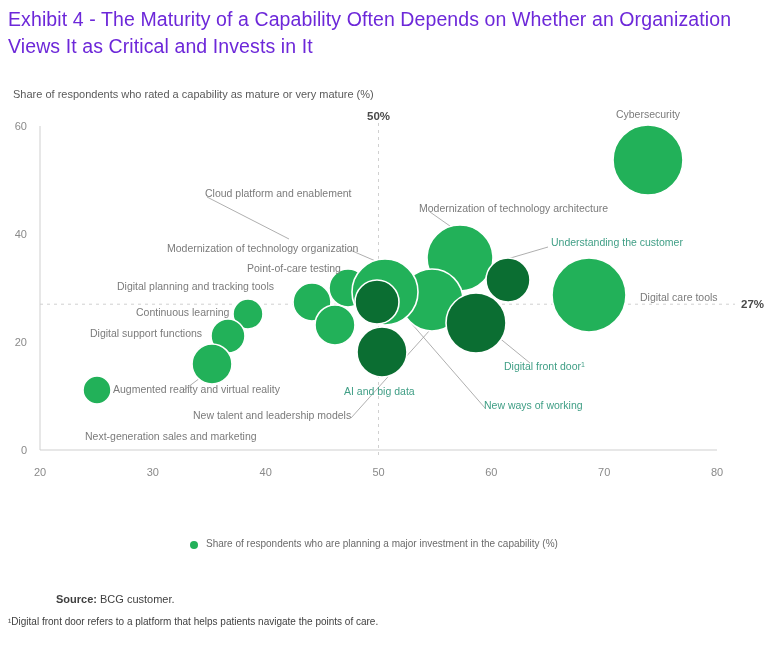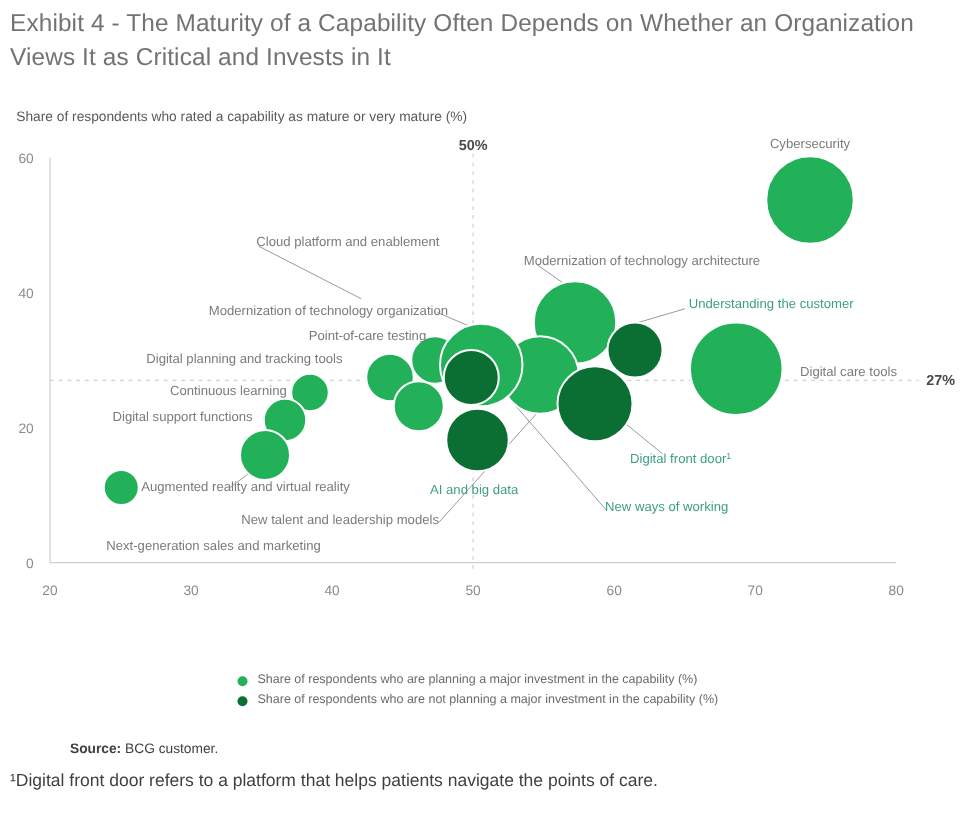--- a/index.html
+++ b/index.html
@@ -3,36 +3,36 @@
 <meta charset="utf-8">
 <style>
   html,body{margin:0;padding:0;}
   body{
     width:768px;height:660px;background:#ffffff;
     font-family:"Liberation Sans", sans-serif;
     color:#4a4a4a;overflow:hidden;position:relative;
   }
   #title{
     position:absolute;left:8px;top:6px;width:740px;
-    font-size:19.5px;line-height:27px;color:#737373;font-weight:400;
+    font-size:19.5px;line-height:27px;color:#6d28d9;font-weight:400;
     letter-spacing:.1px;
   }
   #ylabel{
     position:absolute;left:13px;top:88px;font-size:11px;color:#5a5a5a;
   }
   #plot{position:absolute;left:0;top:105px;width:768px;height:380px;}
   svg{display:block;}
   #legend{position:absolute;left:190px;top:533px;font-size:10px;color:#6b6b6b;}
   .leg-row{display:flex;align-items:flex-end;height:16px;}
   .leg-dot{width:8px;height:8px;border-radius:50%;margin-right:8px;flex:0 0 auto;}
   .leg-dash{width:8px;margin-right:8px;flex:0 0 auto;border-top:1.5px dotted #b9b9b9;height:0;}
   .leg-txt{white-space:nowrap;}
   #source{position:absolute;left:8px;top:593px;font-size:11px;color:#3f3f3f;}
   #source b{font-weight:bold;margin-left:48px;}
-  #footnote{position:absolute;left:8px;top:616px;font-size:14px;color:#3f3f3f;}
+  #footnote{position:absolute;left:8px;top:616px;font-size:10px;color:#3f3f3f;}
 </style>
 </head>
 <body>
 
 <div id="title">Exhibit 4 - The Maturity of a Capability Often Depends on Whether an Organization Views It as Critical and Invests in It</div>
 
 <div id="ylabel">Share of respondents who rated a capability as mature or very mature (%)</div>
 
 <div id="plot">
   <svg id="svg" width="768" height="380">
@@ -97,22 +97,18 @@
       <text x="484" y="304" text-anchor="start" font-size="10.5" fill="#3f9e85" font-family="&quot;Liberation Sans&quot;, sans-serif">New ways of working</text>
       <text x="504" y="265" text-anchor="start" font-size="10.5" fill="#3f9e85" font-family="&quot;Liberation Sans&quot;, sans-serif">Digital front door<tspan font-size="7" baseline-shift="super">1</tspan></text>
     </svg>
 </div>
 
 <div id="legend">
   <div class="leg-row">
     <span class="leg-dot" style="background:#22b159"></span>
     <span class="leg-txt">Share of respondents who are planning a major investment in the capability (%)</span>
   </div>
-  <div class="leg-row">
-    <span class="leg-dot" style="background:#0b6e32"></span>
-    <span class="leg-txt">Share of respondents who are not planning a major investment in the capability (%)</span>
-  </div>
 </div>
 
 <div id="source">
   <b>Source:</b><span> BCG customer.</span>
 </div>
 <div id="footnote">¹Digital front door refers to a platform that helps patients navigate the points of care.</div>
 
 </body></html>

